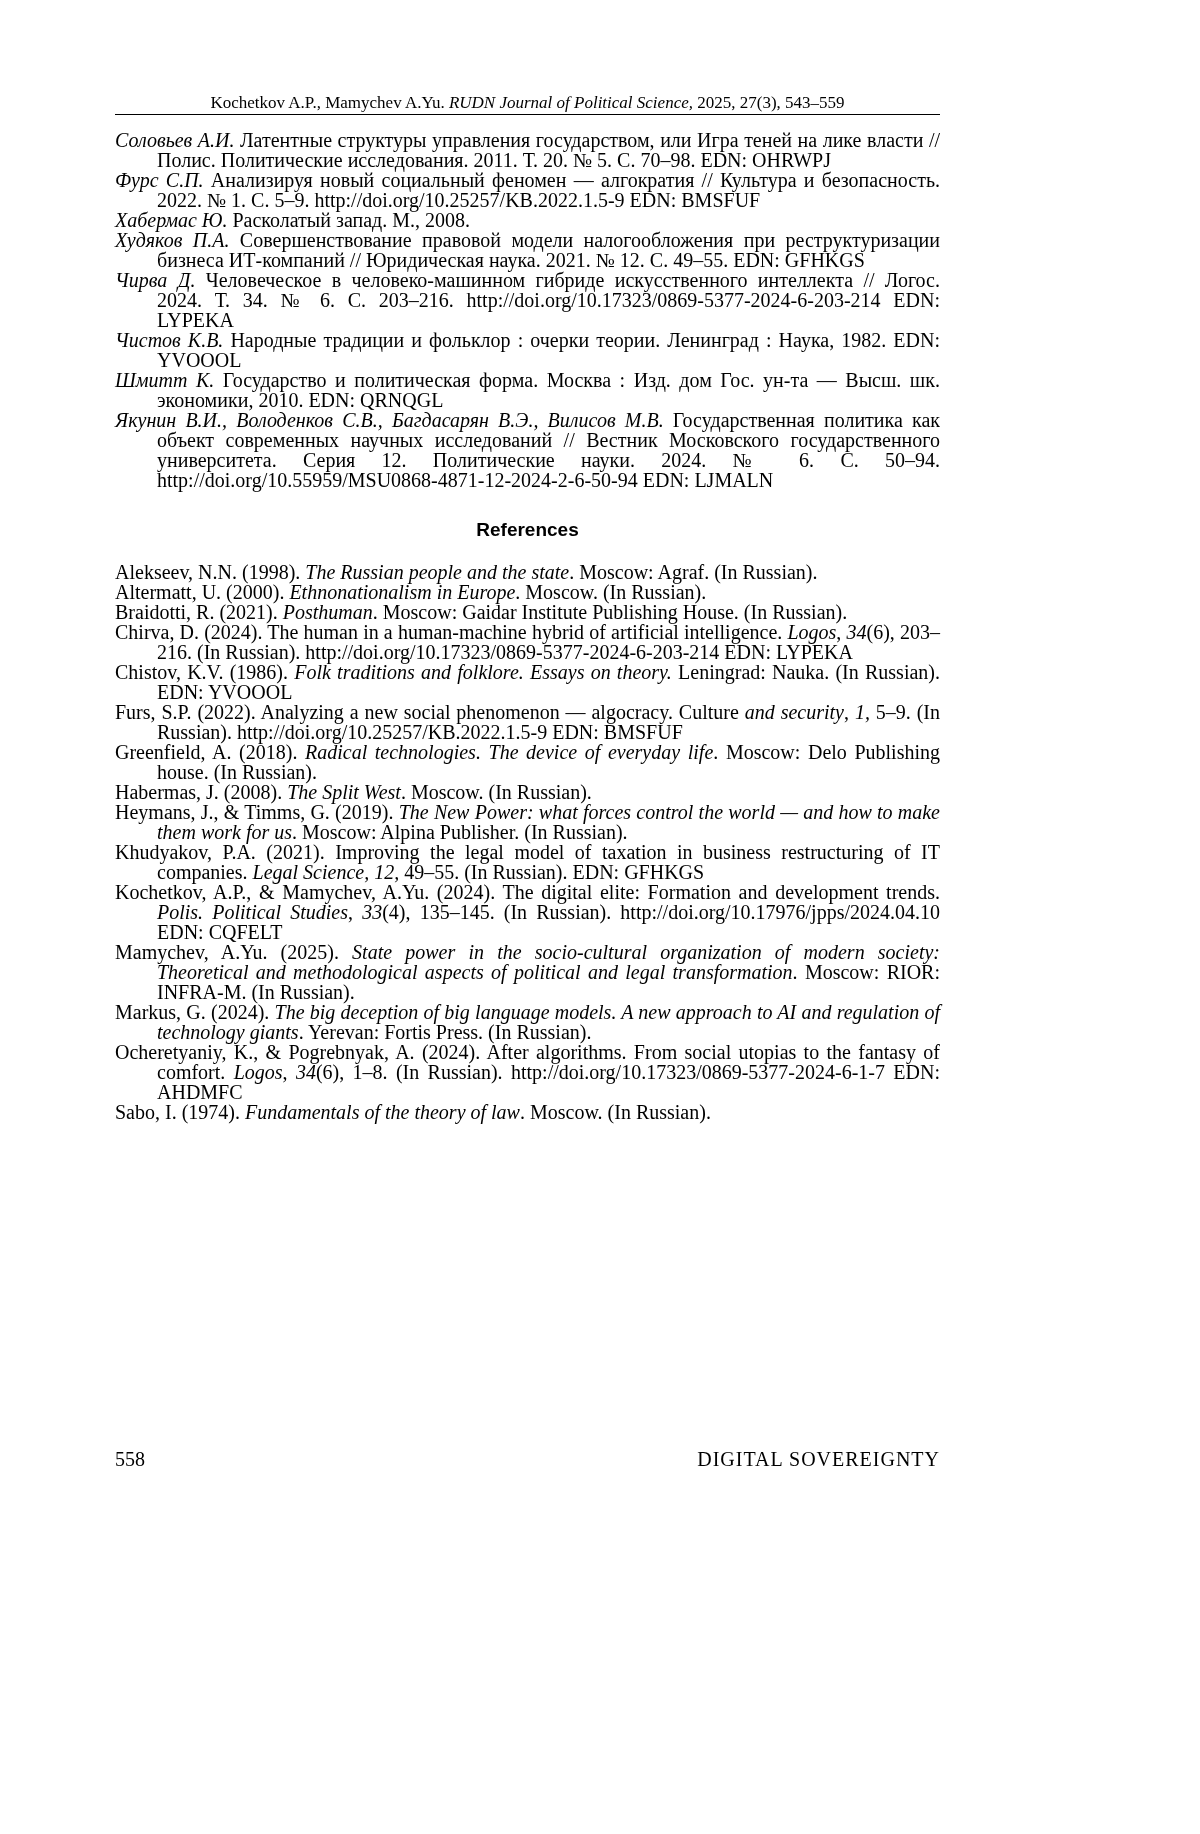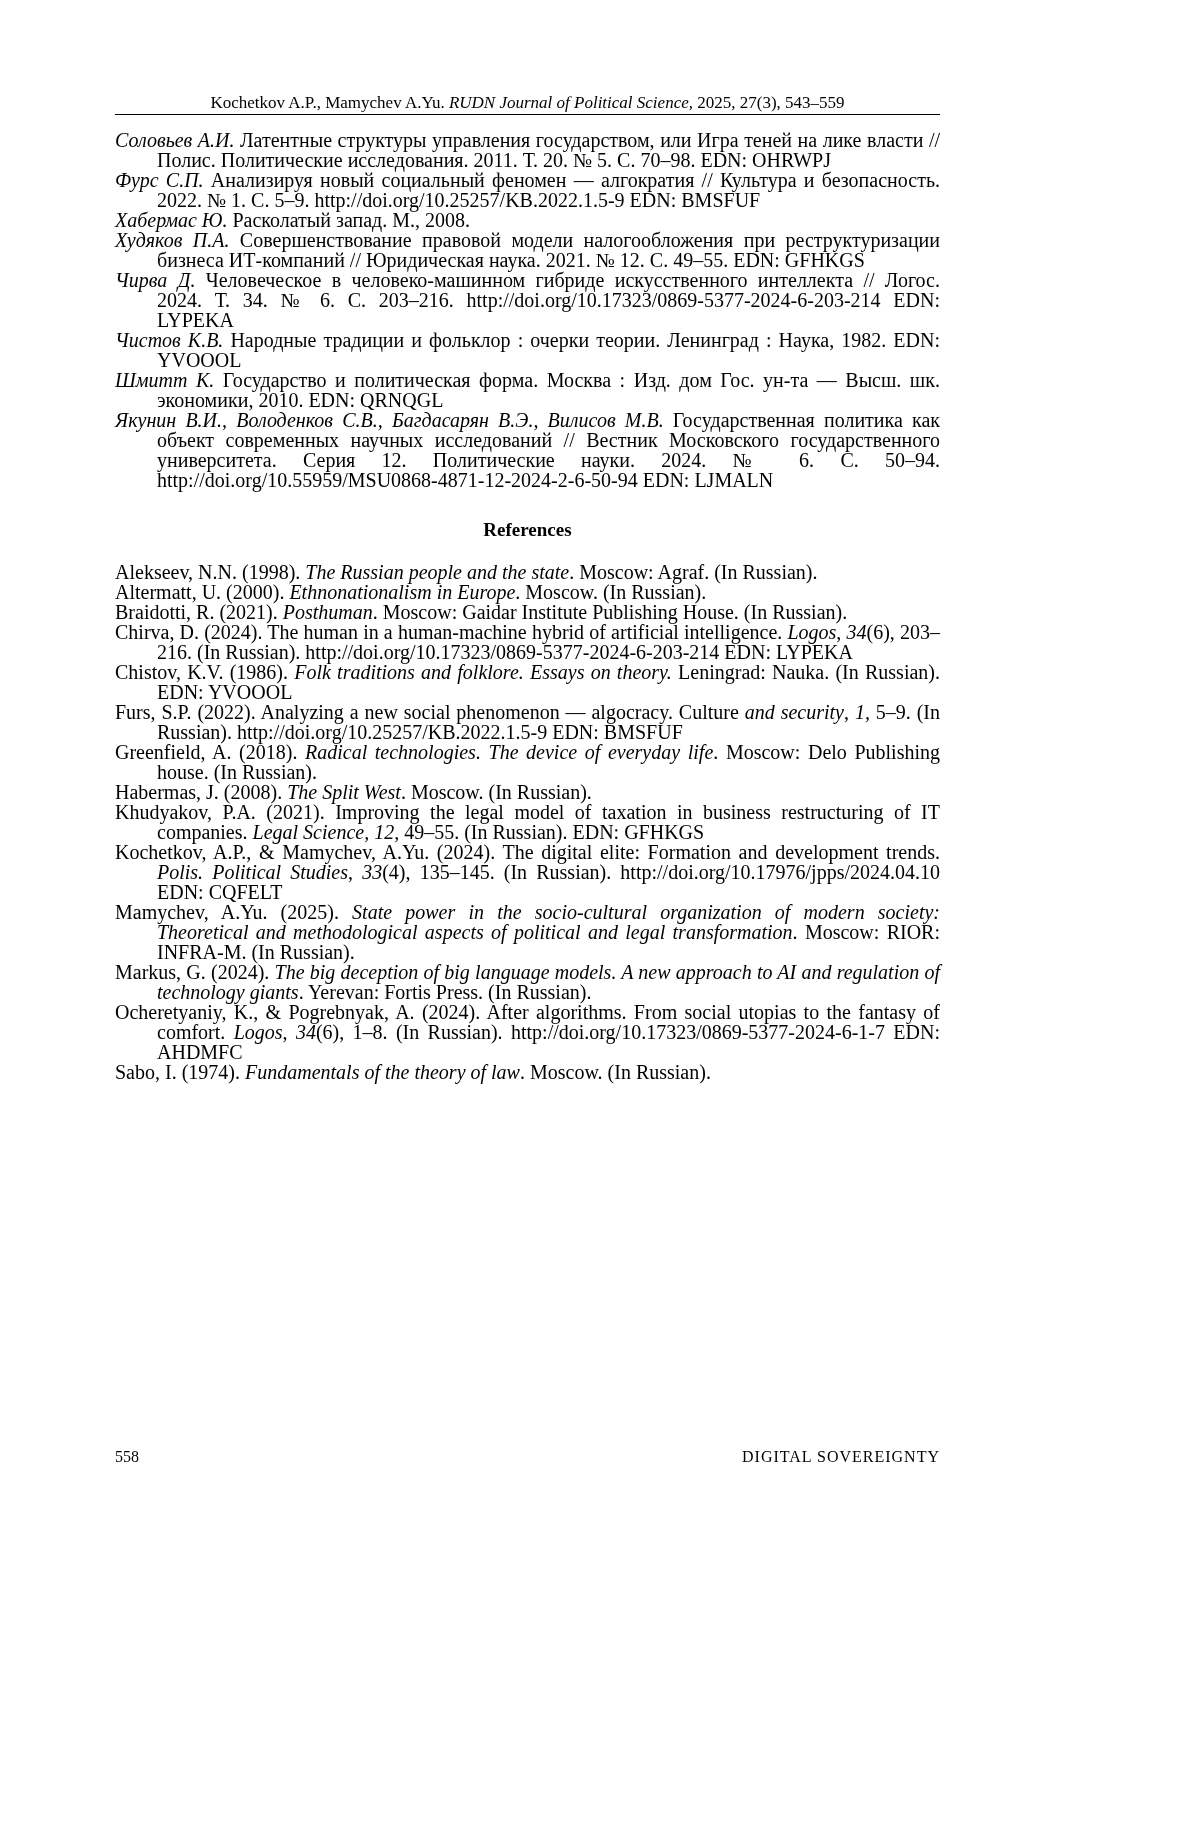--- a/index.html
+++ b/index.html
@@ -31,35 +31,35 @@
     margin-bottom: 15px;
   }
   .refs p.ref {
     font-size: 20px;
     line-height: 20px;
     text-align: justify;
     padding-left: 42px;
     text-indent: -42px;
   }
   .refhead {
-    font-family: Liberation Serif, serif;
+    font-family: Liberation Sans, sans-serif;
     font-size: 19px;
     font-weight: bold;
     text-align: center;
     margin: 29px 0 21px 0;
   }
   .footer {
     position: absolute;
     top: 1448px;
     left: 115px;
     right: 260px;
     display: flex;
     justify-content: space-between;
     align-items: baseline;
-    font-size: 16px;
+    font-size: 20px;
   }
   .footer .section {
     letter-spacing: 1px;
   }
 </style>
 </head>
 <body>
 
 <div class="page">
 
@@ -82,20 +82,21 @@
 
   <div class="refs">
       <p class="ref"><span>Alekseev, N.N. (1998). </span><span class="it">The Russian people and the state</span><span>. Moscow: Agraf. (In Russian).</span></p>
       <p class="ref"><span>Altermatt, U. (2000). </span><span class="it">Ethnonationalism in Europe</span><span>. Moscow. (In Russian).</span></p>
       <p class="ref"><span>Braidotti, R. (2021). </span><span class="it">Posthuman</span><span>. Moscow: Gaidar Institute Publishing House. (In Russian).</span></p>
       <p class="ref"><span>Chirva, D. (2024). The human in a human-machine hybrid of artificial intelligence. </span><span class="it">Logos</span><span>, </span><span class="it">34</span><span>(6), 203–216. (In Russian). http://doi.org/10.17323/0869-5377-2024-6-203-214 EDN: LYPEKA</span></p>
       <p class="ref"><span>Chistov, K.V. (1986). </span><span class="it">Folk traditions and folklore. Essays on theory.</span><span> Leningrad: Nauka. (In Russian). EDN: YVOOOL</span></p>
       <p class="ref"><span>Furs, S.P. (2022). Analyzing a new social phenomenon — algocracy. Culture </span><span class="it">and security</span><span>, </span><span class="it">1,</span><span> 5–9. (In Russian). http://doi.org/10.25257/KB.2022.1.5-9 EDN: BMSFUF</span></p>
       <p class="ref"><span>Greenfield, A. (2018). </span><span class="it">Radical technologies. The device of everyday life</span><span>. Moscow: Delo Publishing house. (In Russian).</span></p>
       <p class="ref"><span>Habermas, J. (2008). </span><span class="it">The Split West</span><span>. Moscow. (In Russian).</span></p>
+      <p class="ref"><span>Heymans, J., &amp; Timms, G. (2019). </span><span class="it">The New Power: what forces control the world — and how to make them work for us</span><span>. Moscow: Alpina Publisher. (In Russian).</span></p>
       <p class="ref"><span>Khudyakov, P.A. (2021). Improving the legal model of taxation in business restructuring of IT companies. </span><span class="it">Legal Science, 12,</span><span> 49–55. (In Russian). EDN: GFHKGS</span></p>
       <p class="ref"><span>Kochetkov, A.P., &amp; Mamychev, A.Yu. (2024). The digital elite: Formation and development trends. </span><span class="it">Polis. Political Studies</span><span>, </span><span class="it">33</span><span>(4), 135–145. (In Russian). http://doi.org/10.17976/jpps/2024.04.10 EDN: CQFELT</span></p>
       <p class="ref"><span>Mamychev, A.Yu. (2025). </span><span class="it">State power in the socio-cultural organization of modern society: Theoretical and methodological aspects of political and legal transformation</span><span>. Moscow: RIOR: INFRA-M. (In Russian).</span></p>
       <p class="ref"><span>Markus, G. (2024). </span><span class="it">The big deception of big language models. A new approach to AI and regulation of technology giants</span><span>. Yerevan: Fortis Press. (In Russian).</span></p>
       <p class="ref"><span>Ocheretyaniy, K., &amp; Pogrebnyak, A. (2024). After algorithms. From social utopias to the fantasy of comfort. </span><span class="it">Logos</span><span>, </span><span class="it">34</span><span>(6), 1–8. (In Russian). http://doi.org/10.17323/0869-5377-2024-6-1-7 EDN: AHDMFC</span></p>
       <p class="ref"><span>Sabo, I. (1974). </span><span class="it">Fundamentals of the theory of law</span><span>. Moscow. (In Russian).</span></p>
     </div>
 
   <div class="footer">
     <span>558</span>

